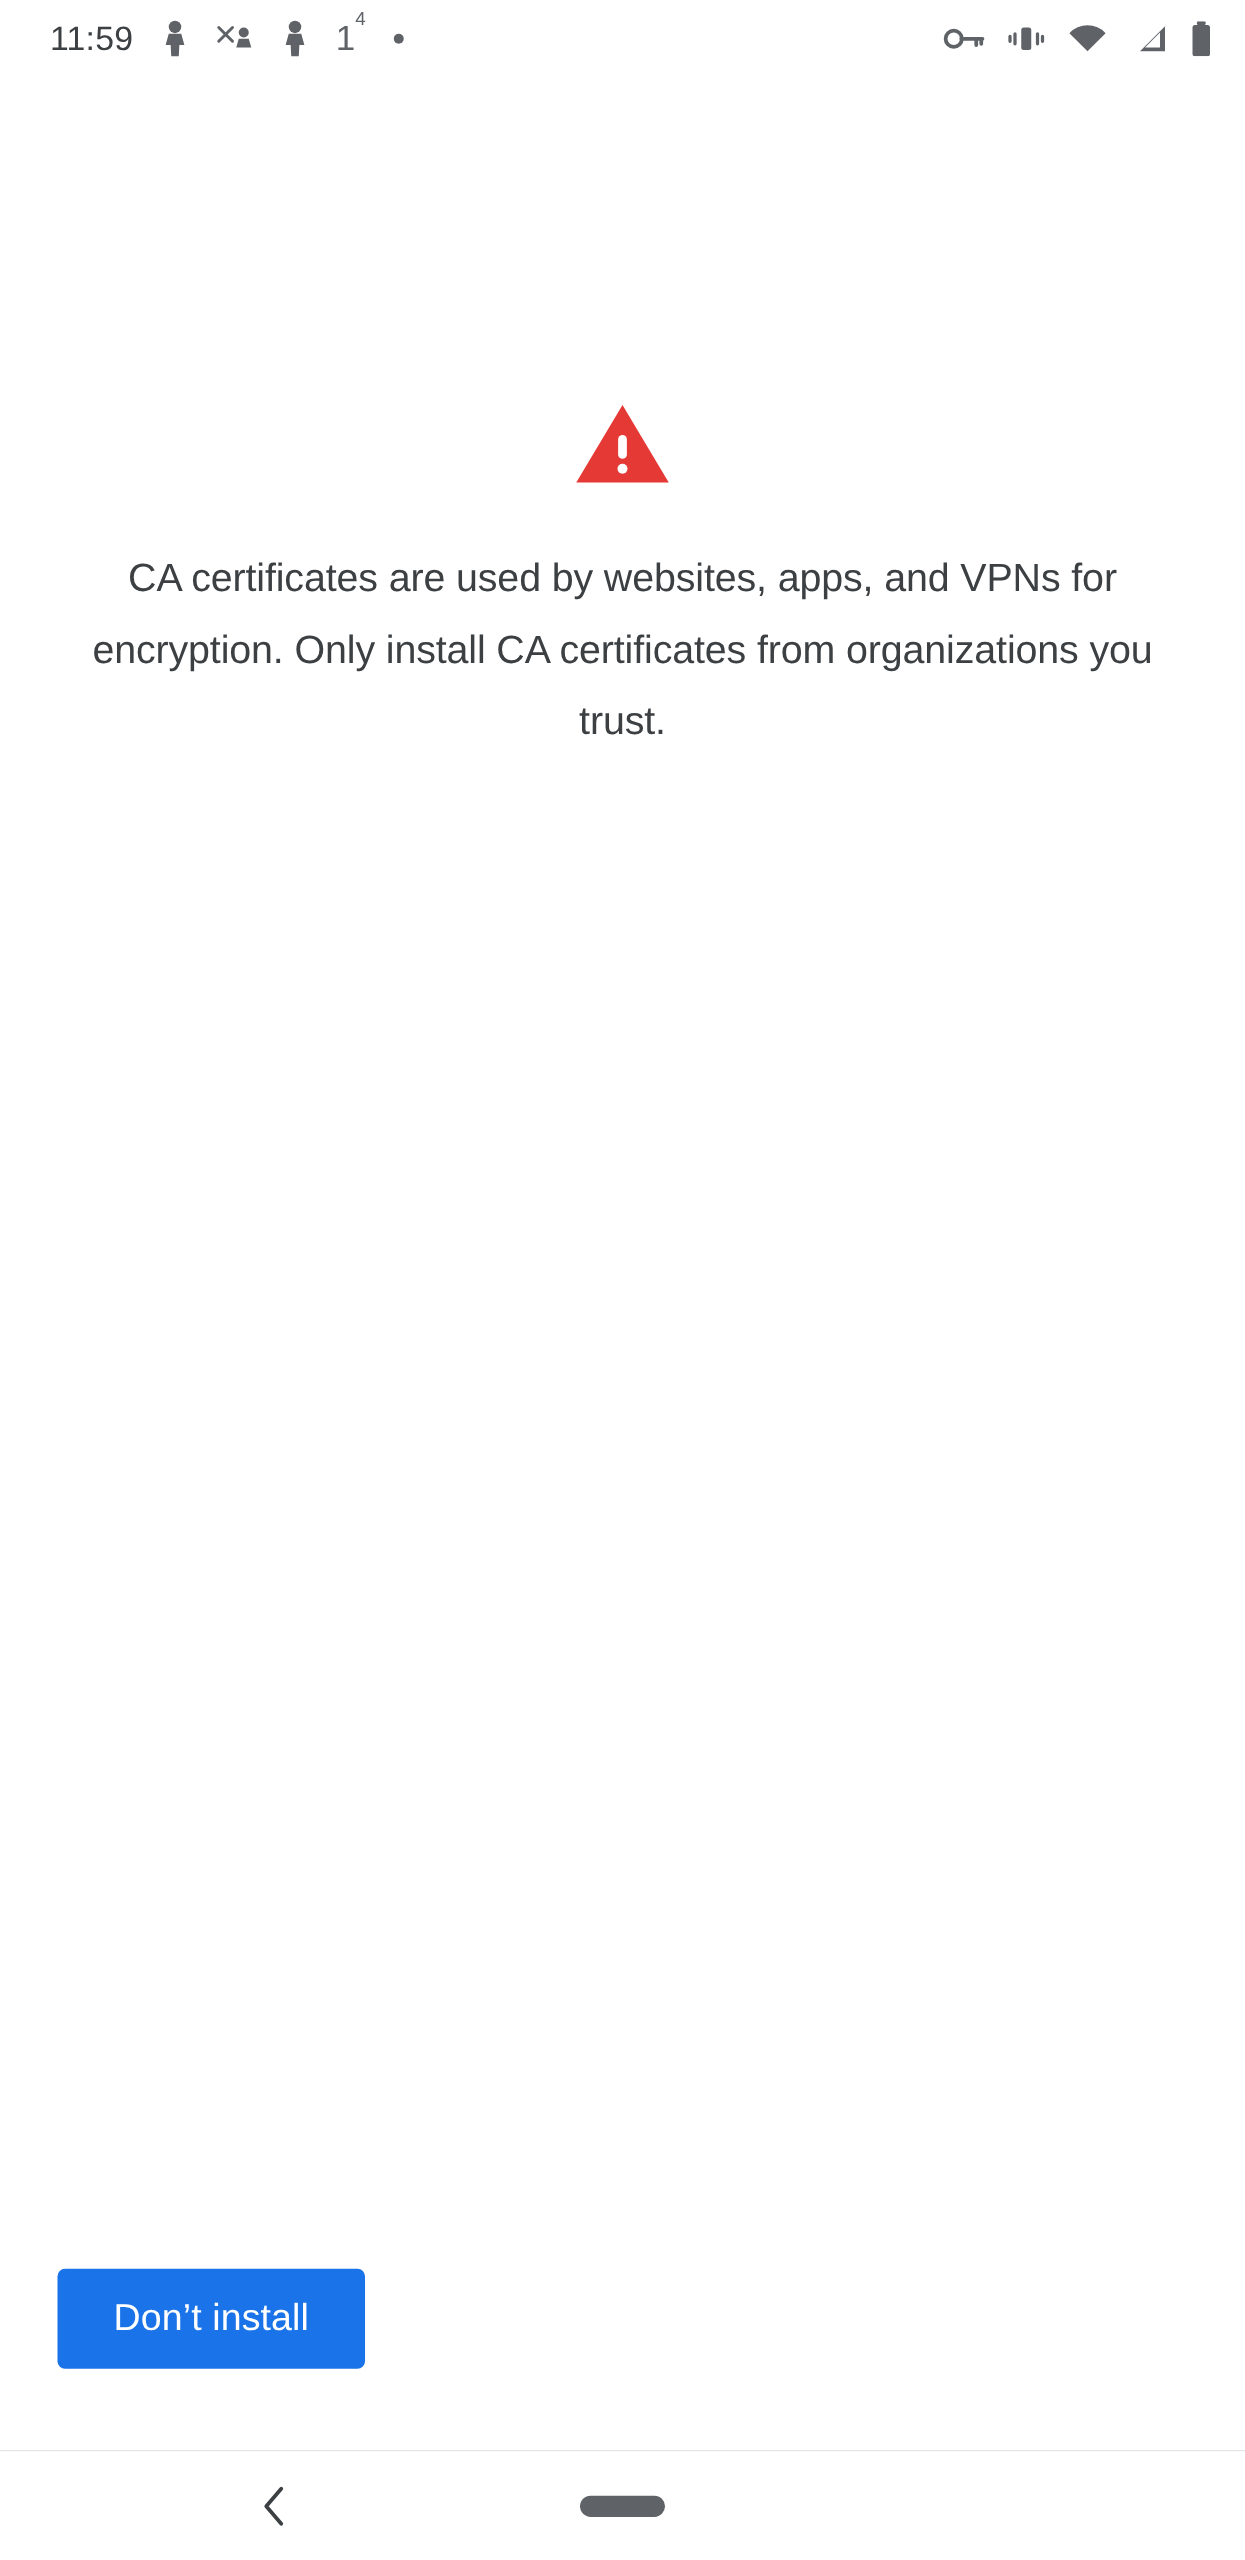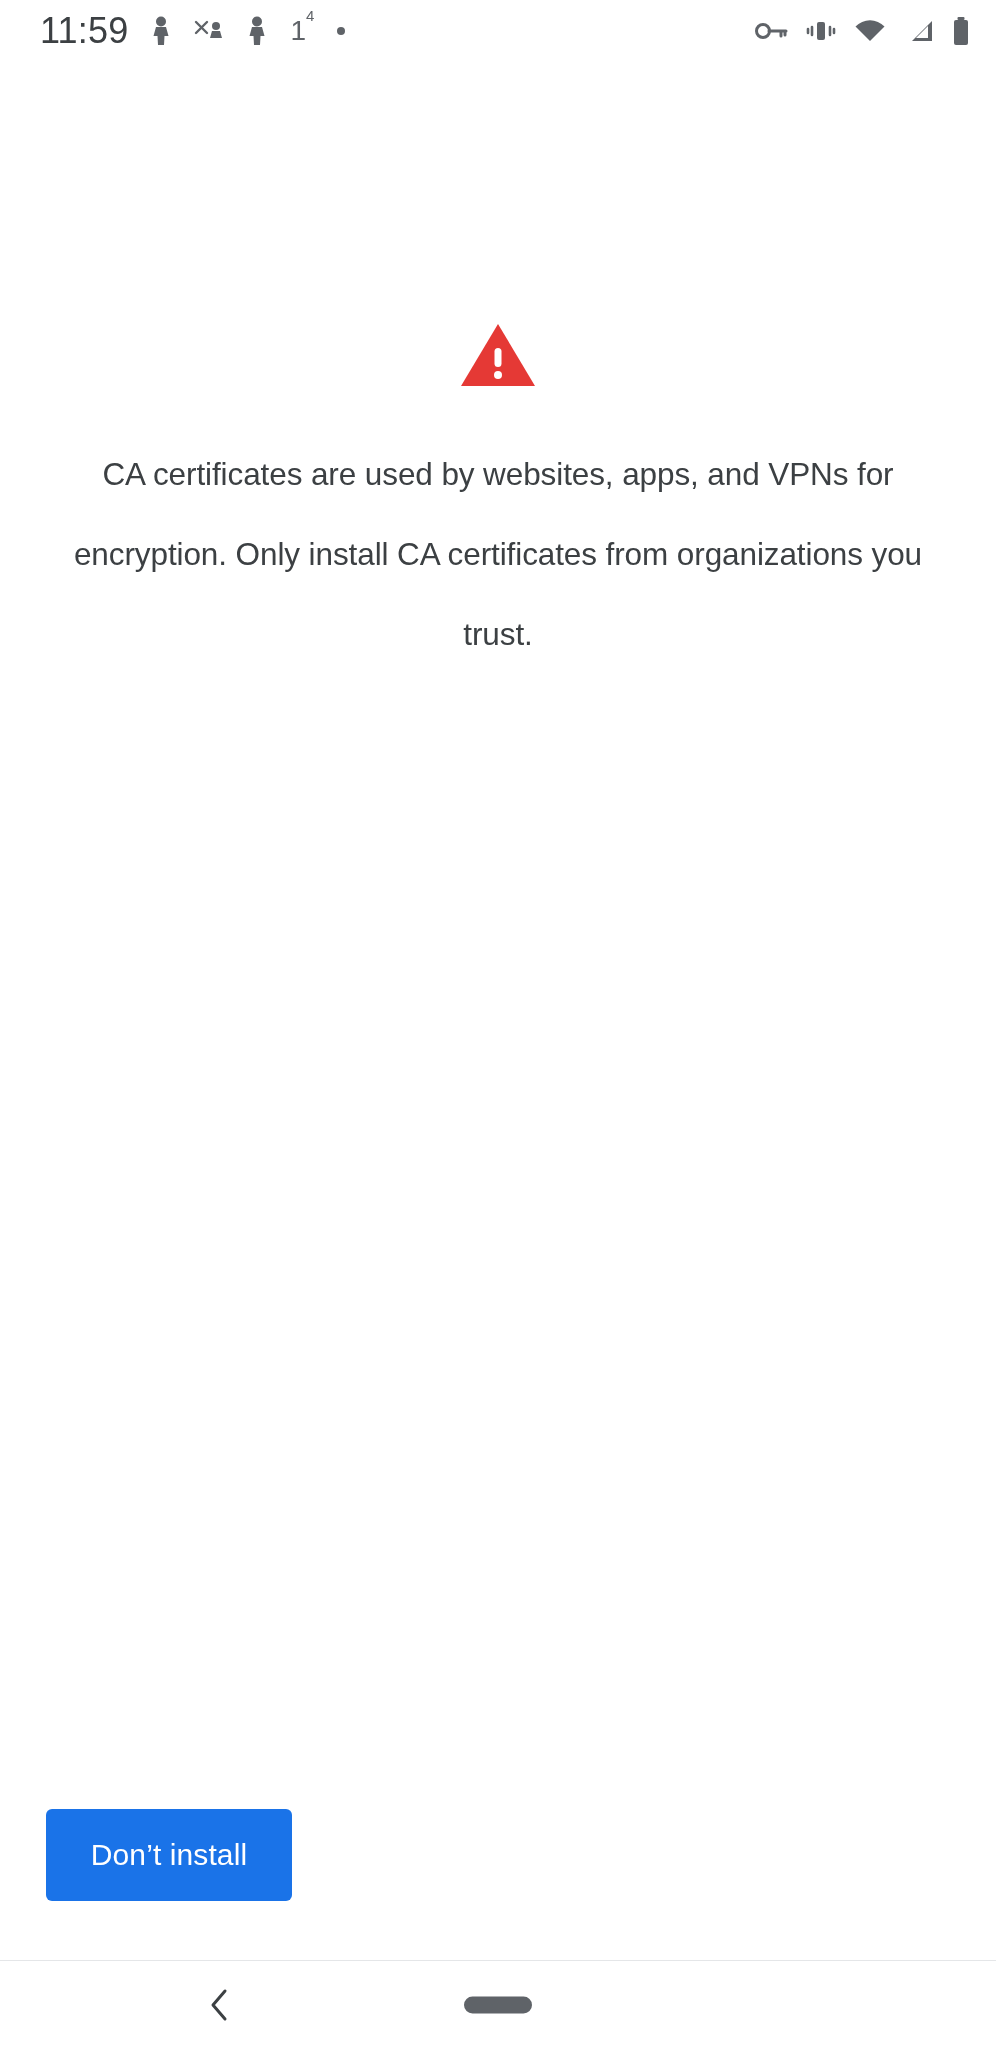--- a/index.html
+++ b/index.html
@@ -27,21 +27,21 @@
     align-items: center;
     justify-content: space-between;
     padding: 0 26px 0 40px;
   }
   .status-left {
     display: flex;
     align-items: center;
     gap: 22px;
   }
   .clock {
-    font-size: 36px;
+    font-size: 27px;
     color: #3c4043;
     letter-spacing: 0.2px;
   }
   .status-icon {
     display: inline-flex;
     align-items: center;
     justify-content: center;
     color: #5f6368;
   }
   .status-right {
@@ -70,21 +70,21 @@
     font-size: 45px;
     font-weight: 400;
     color: #202124;
     text-align: center;
     letter-spacing: -0.2px;
   }
   .body-text {
     margin-top: 48px;
     width: 856px;
     font-size: 31.5px;
-    line-height: 80px;
+    line-height: 57px;
     color: #3c4043;
     text-align: center;
     letter-spacing: -0.1px;
   }
   .body-text p + p { margin-top: 57px; }
 
   
   .actions {
     flex: 0 0 auto;
     height: 210px;
@@ -106,21 +106,21 @@
   }
   .filled-button {
     background: #1a73e8;
     border: none;
     color: #ffffff;
     font-size: 30px;
     font-weight: 500;
     font-family: "Liberation Sans", sans-serif;
     border-radius: 6px;
     padding: 0 30px;
-    height: 92px;
+    height: 80px;
     min-width: 246px;
     cursor: pointer;
     letter-spacing: 0.1px;
   }
 
   
   .nav-bar {
     flex: 0 0 88px;
     border-top: 1px solid #e4e6e8;
     position: relative;

